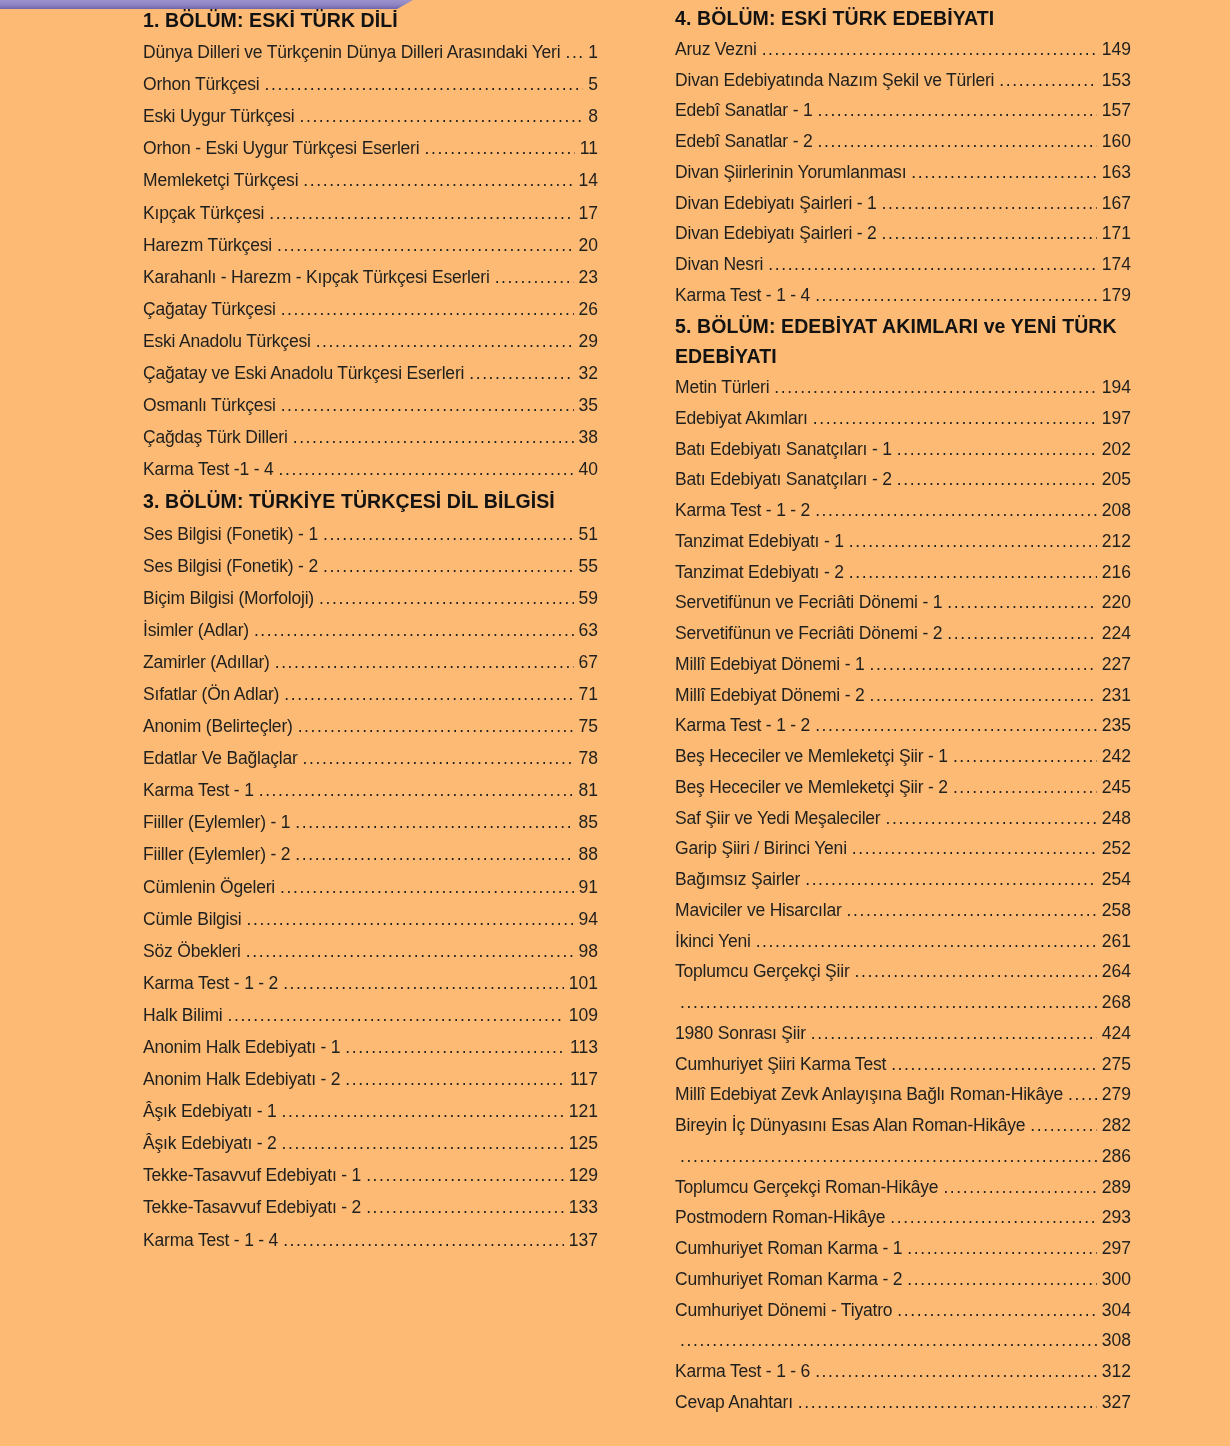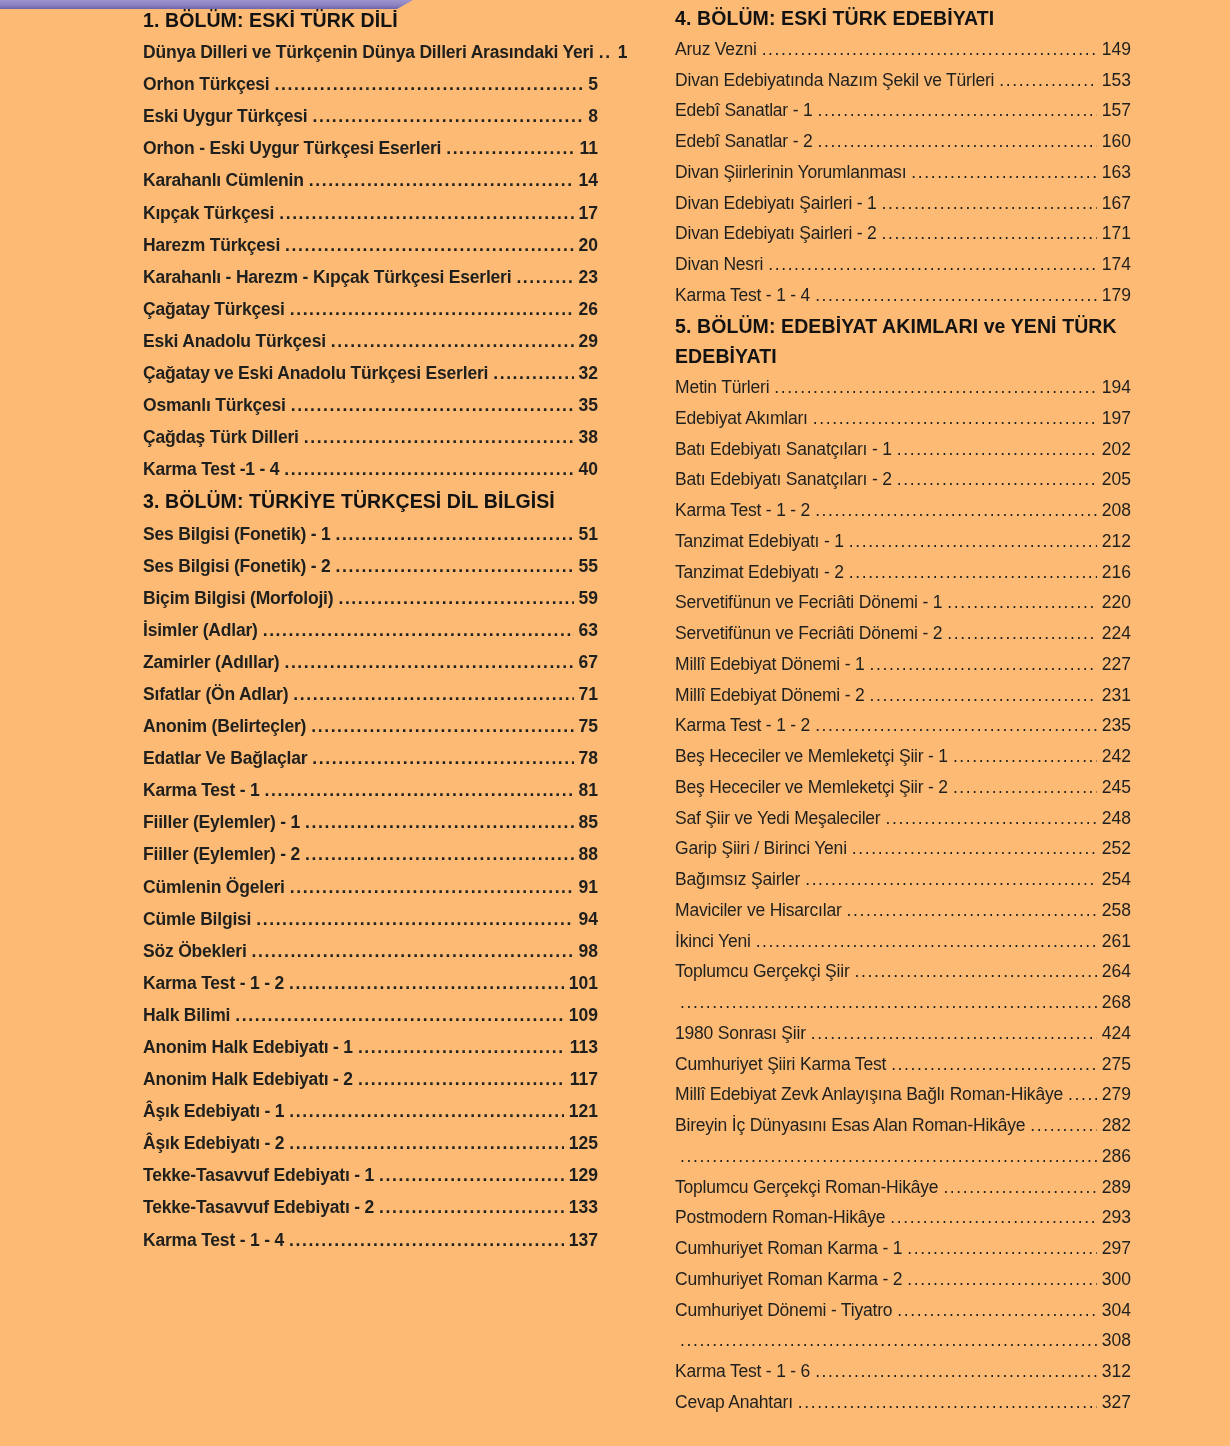--- a/index.html
+++ b/index.html
@@ -10,21 +10,21 @@
   .accent-bar {
     position:absolute; left:0; top:0; width:413px; height:9px;
     background:linear-gradient(180deg,#9c93cd 0%, #8d83c3 55%, #6e64a9 100%);
     clip-path:polygon(0 0, 100% 0, calc(100% - 16px) 100%, 0 100%);
   }
 
   .col { position:absolute; }
   .col-left  { left:143px; top:4px;  width:455px; }
   .col-right { left:647px; top:3px;  width:456px;margin-left:28px; }
 
-  .col-left  .toc-row    { height:32.1px;  line-height:32.1px;font-weight:bold; }
+  .col-left  .toc-row    { height:32.1px;  line-height:32.1px; }
   .col-left  .toc-header { min-height:32.1px; line-height:32.1px; }
   .col-right .toc-row    { height:30.75px; line-height:30.75px; }
   .col-right .toc-header { min-height:30.75px; line-height:30.75px; }
 
   .toc-header {
     font-weight:bold; font-size:19.5px; color:#121212; letter-spacing:0.1px;
   }
   .toc-row {
     display:flex; align-items:baseline; font-size:17.5px; color:#1f1f1d;
   }
@@ -54,21 +54,21 @@
         <span class="toc-title">Eski Uygur Türkçesi</span>
         <span class="toc-dots">............................................................................................................................................</span>
         <span class="toc-num">8</span>
       </div>
       <div class="toc-row">
         <span class="toc-title">Orhon - Eski Uygur Türkçesi Eserleri</span>
         <span class="toc-dots">............................................................................................................................................</span>
         <span class="toc-num">11</span>
       </div>
       <div class="toc-row">
-        <span class="toc-title">Karahanlı Cümlenin</span>
+        <span class="toc-title">Memleketçi Türkçesi</span>
         <span class="toc-dots">............................................................................................................................................</span>
         <span class="toc-num">14</span>
       </div>
       <div class="toc-row">
         <span class="toc-title">Kıpçak Türkçesi</span>
         <span class="toc-dots">............................................................................................................................................</span>
         <span class="toc-num">17</span>
       </div>
       <div class="toc-row">
         <span class="toc-title">Harezm Türkçesi</span>

